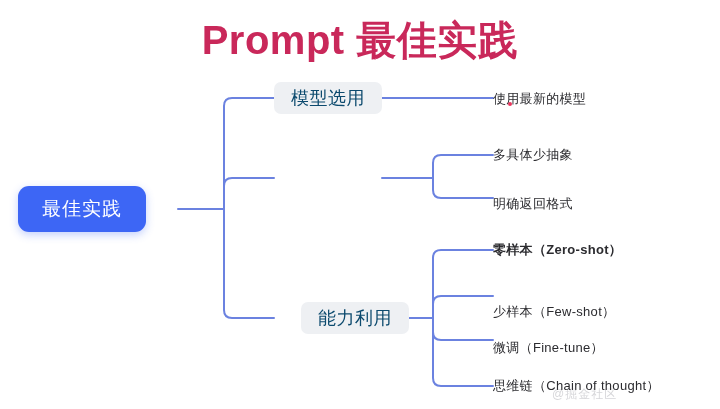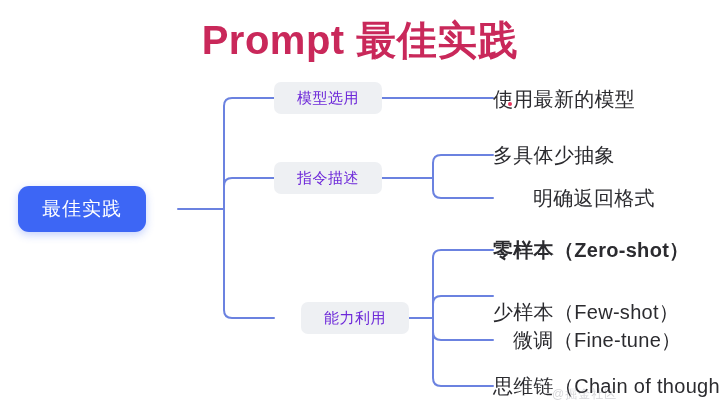--- a/index.html
+++ b/index.html
@@ -53,41 +53,41 @@
     color: #ffffff;
     font-size: 19px;
     letter-spacing: 1px;
     box-shadow: 0 3px 9px rgba(61,102,245,0.30);
   }
   .branch-node {
     width: 108px;
     height: 32px;
     background: #eef0f3;
     border-radius: 7px;
-    color: #6d28d9;
-    font-size: 15px;
+    color: #0c4a6e;
+    font-size: 18px;
     letter-spacing: 0.5px;
   }
   .branch-1 { left: 274px; top: 82px; }
   .branch-2 { left: 274px; top: 162px; }
   .branch-3 { left: 274px; top: 302px; margin-left: 27px; }
   .leaf-node {
     justify-content: flex-start;
     left: 493px;
     height: 22px;
     color: #2b2b2f;
-    font-size: 20px;
+    font-size: 13px;
     letter-spacing: 0.3px;
   }
   .leaf-1 { top: 88px; }
   .leaf-2 { top: 144px; }
-  .leaf-3 { top: 187px; margin-left: 40px; }
+  .leaf-3 { top: 193px; }
   .leaf-4 { top: 239px; font-weight: bold; }
   .leaf-5 { top: 285px; margin-top: 16px; }
-  .leaf-6 { top: 329px; margin-left: 20px; }
+  .leaf-6 { top: 337px; }
   .leaf-7 { top: 375px; }
   .caret {
     position: absolute;
     left: 508px;
     top: 102px;
     width: 4px;
     height: 4px;
     border-radius: 50%;
     background: #e8365d;
   }
@@ -132,23 +132,20 @@
     </g>
   </svg>
 
   <div class="node root-node">
     <span>最佳实践</span>
   </div>
 
   <div class="node branch-node branch-1">
     <span>模型选用</span>
   </div>
-  <div class="node branch-node branch-2">
-    <span>指令描述</span>
-  </div>
   <div class="node branch-node branch-3">
     <span>能力利用</span>
   </div>
 
   <div class="node leaf-node leaf-1">
     <span>使用最新的模型</span>
   </div>
   <div class="caret"></div>
 
   <div class="node leaf-node leaf-2">

